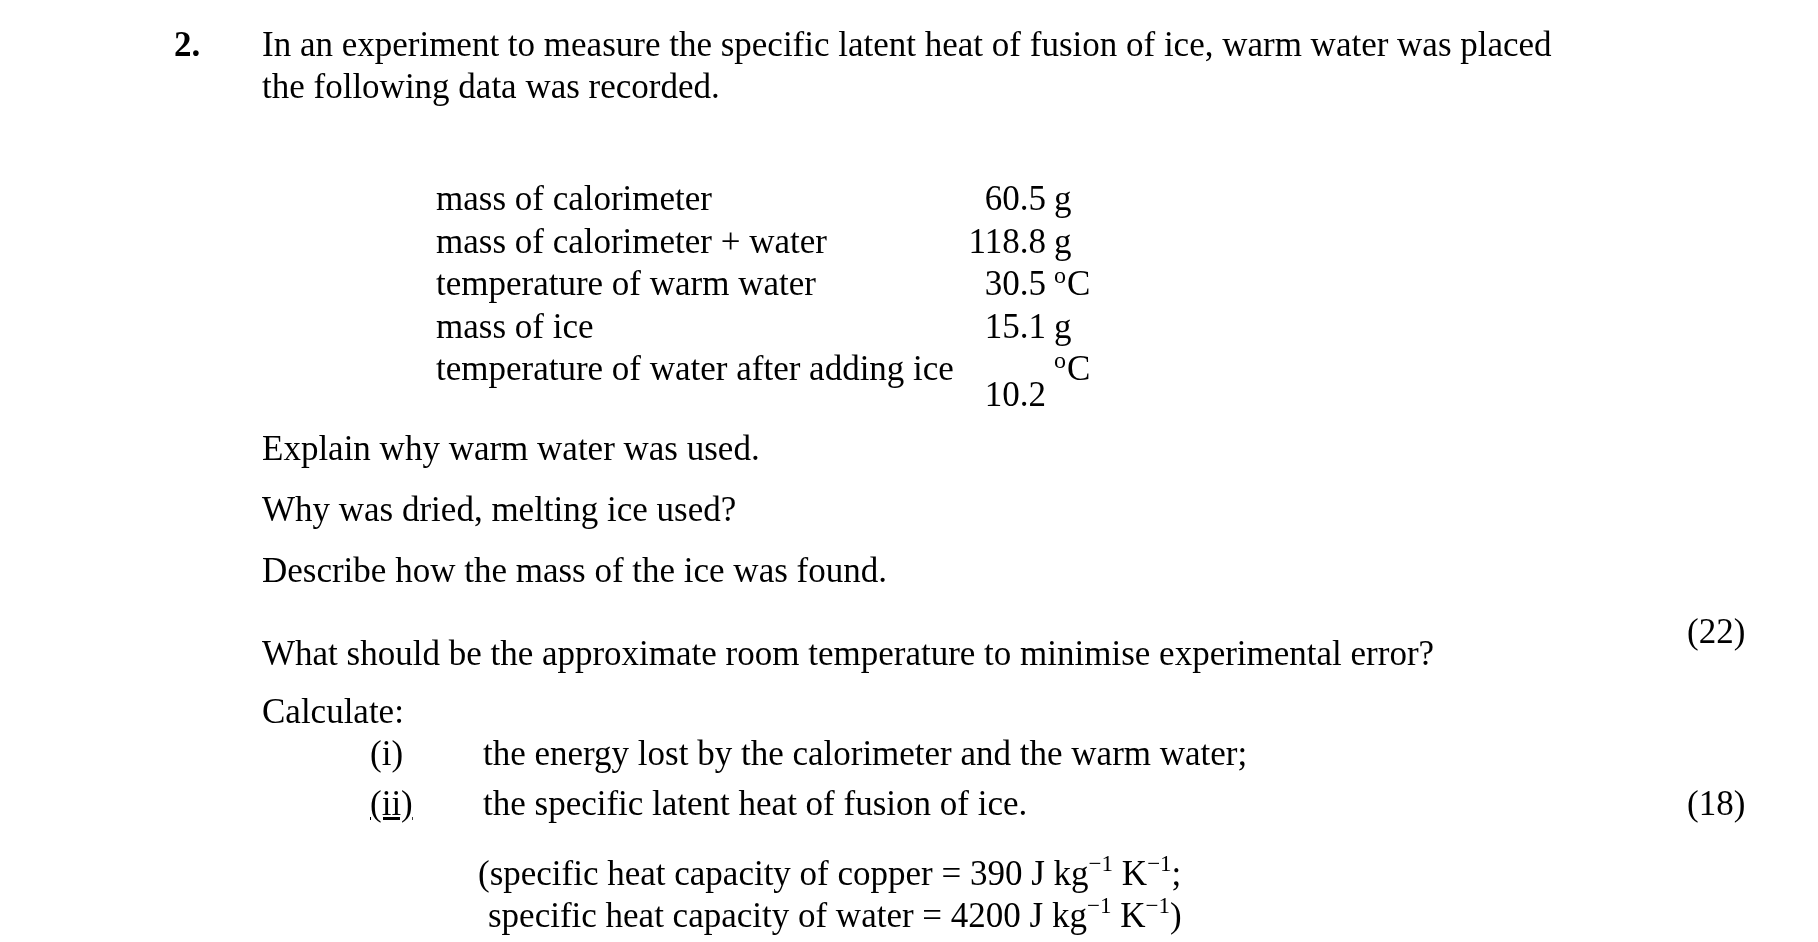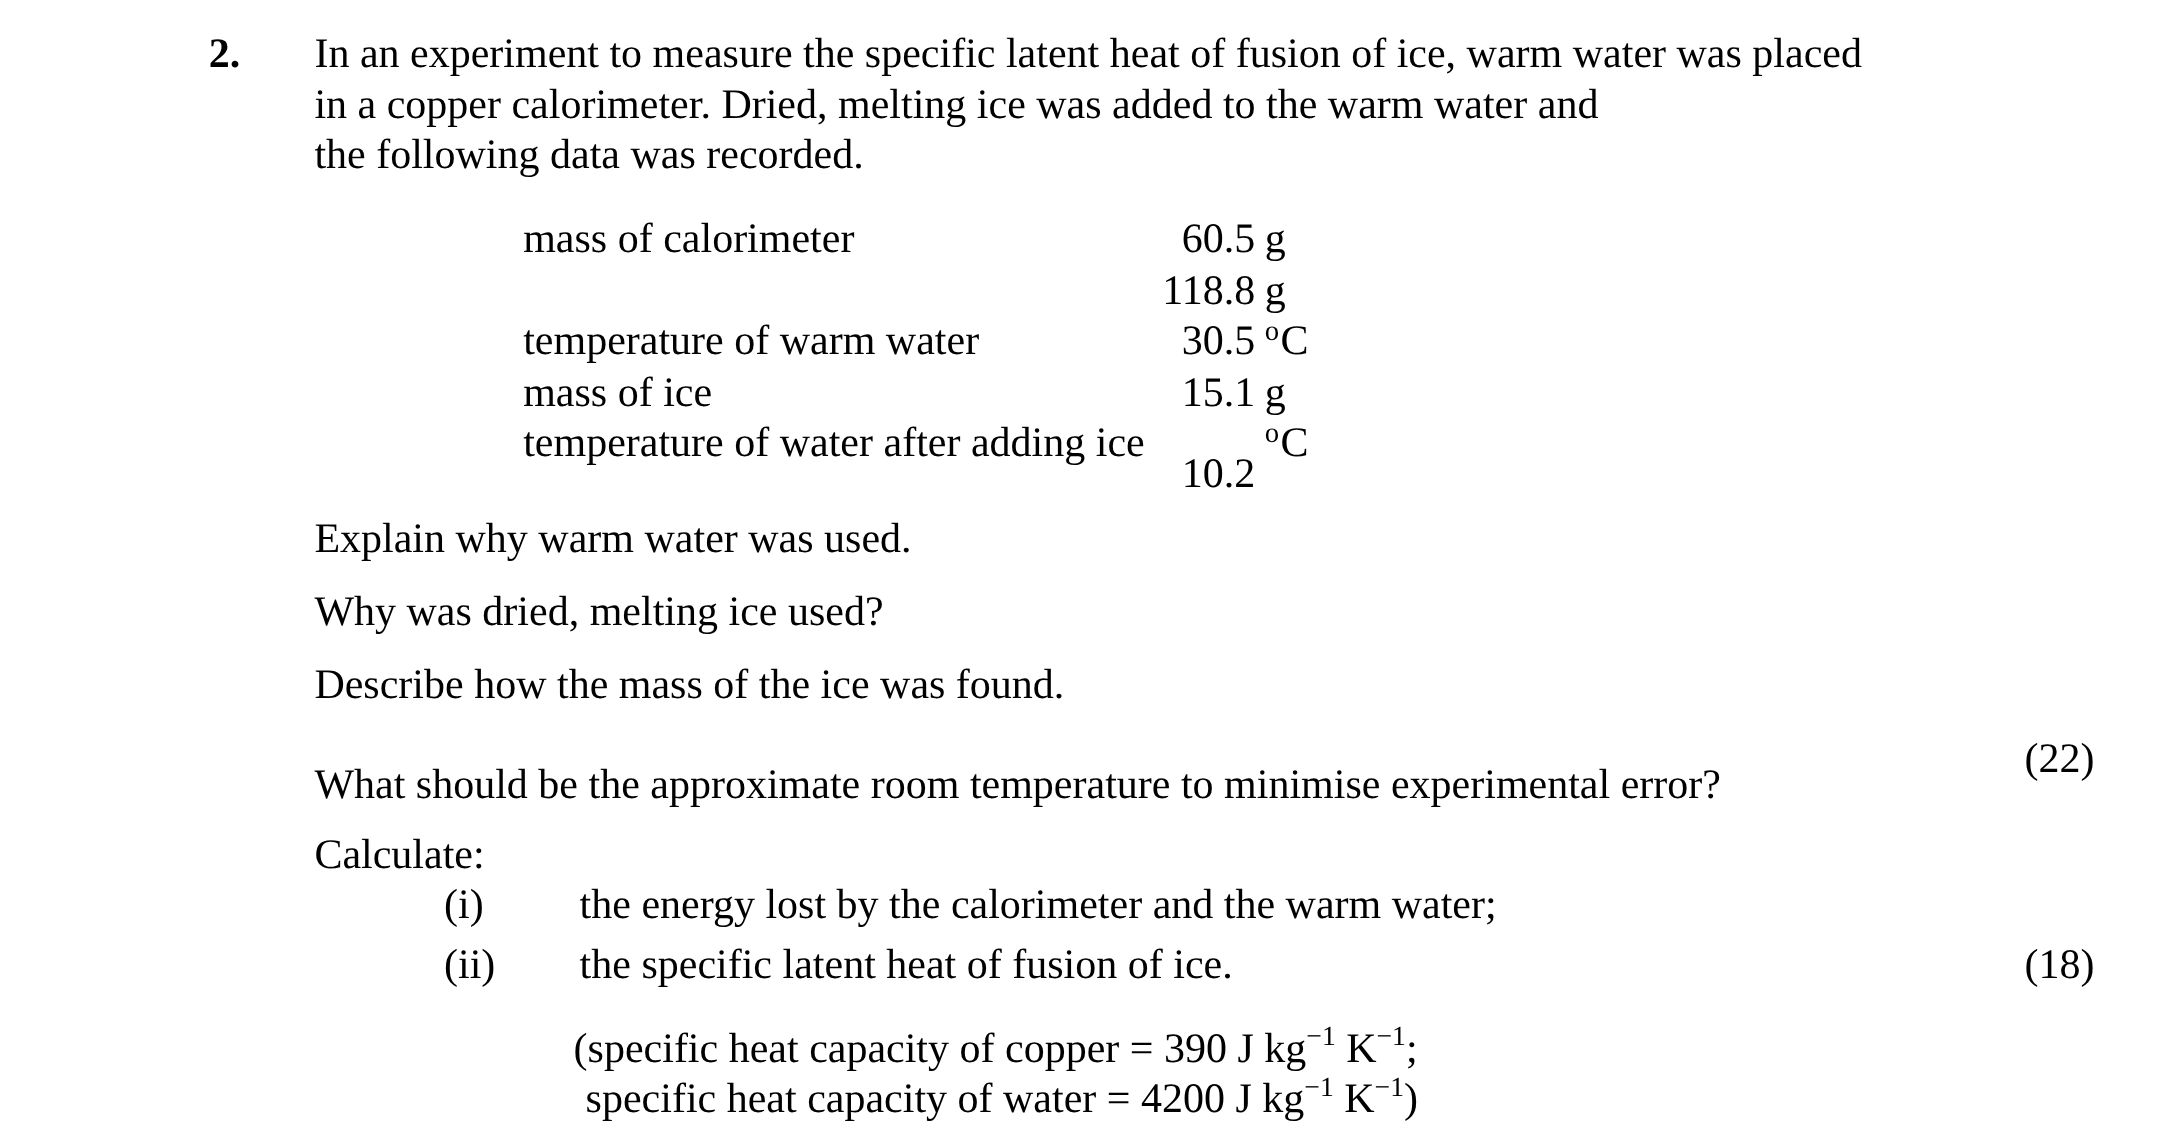--- a/index.html
+++ b/index.html
@@ -56,31 +56,31 @@
     .constants { left: 478px; }
     .sup { font-size: 23px; position: relative; top: -14px; }
   </style>
 </head>
 <body>
 
 <div class="abs qnum">2.</div>
 
 <div class="abs intro">
   <span class="line">In an experiment to measure the specific latent heat of fusion of ice, warm water was placed</span>
-  <span class="line">in a copper calorimeter.  Dried, melting ice was added to the warm water and</span>
   <span class="line">the following data was recorded.</span>
 </div>
 
 <div class="data-table">
   <div class="data-row">
     <span class="label">mass of calorimeter</span>
     <span class="value" style="right:170px;">60.5</span>
     <span class="unit" style="left:618px;">g</span>
   </div>
   <div class="data-row">
+    <span class="label">mass of calorimeter + water</span>
     <span class="value" style="right:170px;">118.8</span>
     <span class="unit" style="left:618px;">g</span>
   </div>
   <div class="data-row">
     <span class="label">temperature of warm water</span>
     <span class="value" style="right:170px;">30.5</span>
     <span class="unit" style="left:618px;"><span class="deg">o</span><span>C</span></span>
   </div>
   <div class="data-row">
     <span class="label">mass of ice</span>
@@ -96,21 +96,21 @@
 
 <div class="abs prompt" style="top:428px;">Explain why warm water was used.</div>
 <div class="abs prompt" style="top:489px;">Why was dried, melting ice used?</div>
 <div class="abs prompt" style="top:550px;">Describe how the mass of the ice was found.</div>
 <div class="abs prompt" style="top:633px;">What should be the approximate room temperature to minimise experimental error?</div>
 <div class="abs marks" style="top:611px;">(22)</div>
 
 <div class="abs prompt" style="top:691px;">Calculate:</div>
 <div class="abs calc-item-num" style="top:733px;">(i)</div>
 <div class="abs calc-item-text" style="top:733px;">the energy lost by the calorimeter and the warm water;</div>
-<div class="abs calc-item-num" style="top:783px;">(ii)</div>
+<div class="abs calc-item-num" style="top:783px;text-decoration:underline;">(ii)</div>
 <div class="abs calc-item-text" style="top:783px;">the specific latent heat of fusion of ice.</div>
 <div class="abs marks" style="top:783px;">(18)</div>
 
 <div class="abs constants" style="top:853px;">
   <span>(specific heat capacity of copper = 390 J kg</span><span class="sup">−1</span><span> K</span><span class="sup">−1</span><span>;</span>
 </div>
 <div class="abs constants" style="top:895px; left:488px;">
   <span>specific heat capacity of water = 4200 J kg</span><span class="sup">−1</span><span> K</span><span class="sup">−1</span><span>)</span>
 </div>
 

